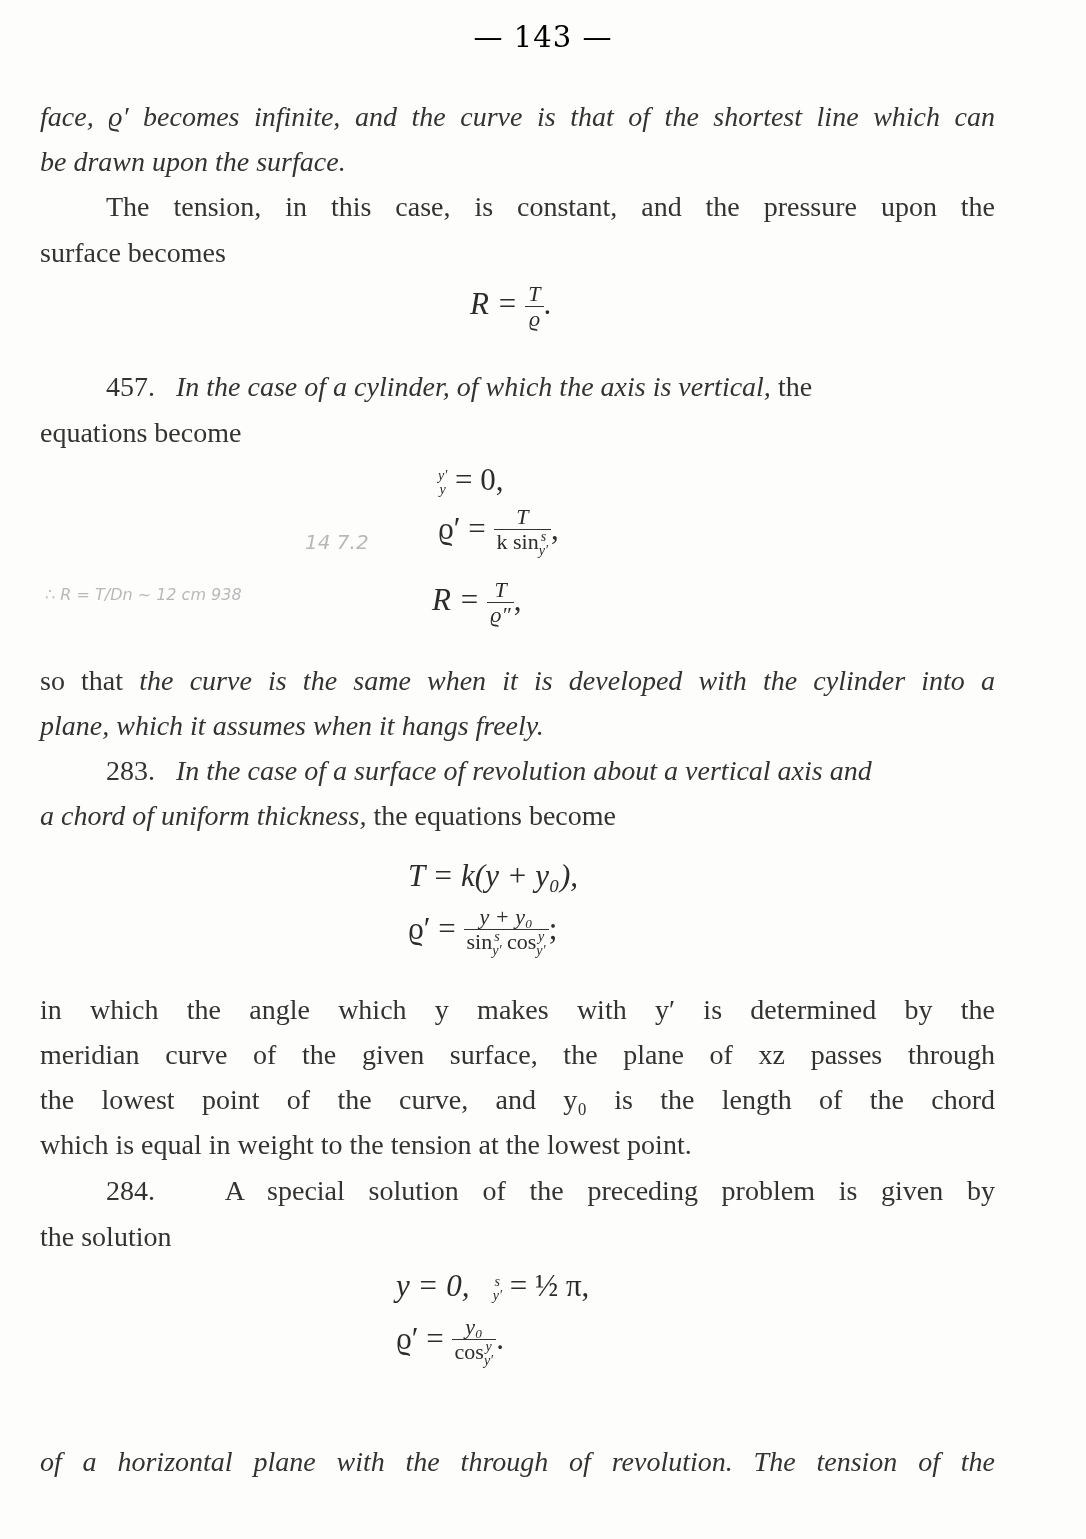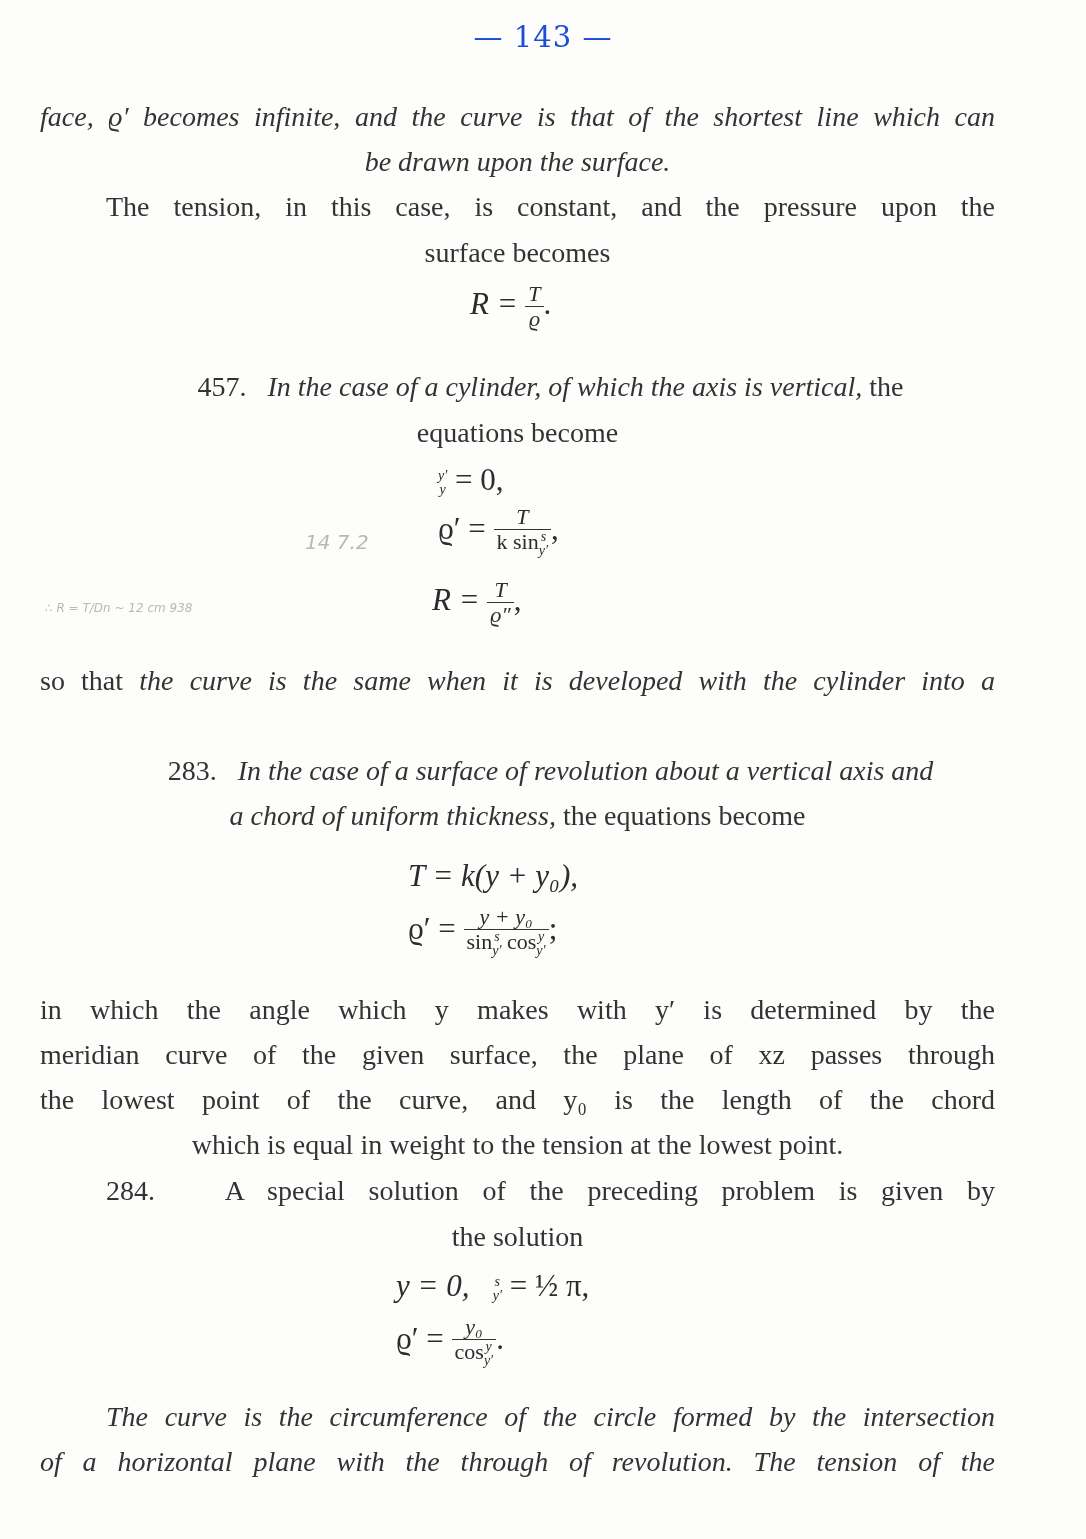--- a/index.html
+++ b/index.html
@@ -1,24 +1,24 @@
 <!DOCTYPE html>
 <html><head>
 <meta charset="utf-8">
 <style>
   html, body { margin:0; padding:0; }
   body {
     width:1086px; height:1539px; background:#fdfdfc; position:relative; overflow:hidden;
     font-family:"DejaVu Serif","Liberation Serif",serif; color:#2a2a2a;
   }
   .page { position:absolute; left:0; top:0; width:1086px; height:1539px; }
-  .pagenum { position:absolute; top:20px; left:0; width:1086px; text-align:center; font-size:29px; letter-spacing:1px; color:#1d4ed8; }
+  .pagenum { position:absolute; top:20px; left:0; width:1086px; text-align:center; font-size:29px; letter-spacing:1px; color:#000000; }
   .line {
     position:absolute; left:40px; width:955px; font-size:28px; line-height:34px; white-space:nowrap;
-    font-family:"Liberation Serif","DejaVu Serif",serif; color:#333;text-align:center;
+    font-family:"Liberation Serif","DejaVu Serif",serif; color:#333;
   }
   .line.just { text-align:justify; text-align-last:justify; }
   .indent { padding-left:66px; width:889px; }
   .it { font-style:italic; }
   .eq { position:absolute; font-family:"Liberation Serif","DejaVu Serif",serif; font-size:31px; color:#2c2c2c; white-space:nowrap; }
   .frac { display:inline-block; vertical-align:middle; text-align:center; font-size:22px; line-height:24px; }
   .frac .num { display:block; border-bottom:1.5px solid #333; padding:0 3px; }
   .frac .den { display:block; padding:0 3px; }
   .stack { display:inline-block; vertical-align:middle; text-align:center; font-size:14px; line-height:14px; font-style:italic; }
   .stack span { display:block; }
@@ -54,26 +54,27 @@
   <div class="eq" style="top:505px; left:438px;">
     <span>ϱ′ =</span>
     <span class="frac"><span class="num it">T</span><span class="den"><span>k sin</span><span class="stack"><span>s</span><span>y′</span></span></span></span><span>,</span>
   </div>
   <div class="eq" style="top:578px; left:432px;">
     <span class="it">R =</span>
     <span class="frac"><span class="num it">T</span><span class="den it">ϱ″</span></span><span>,</span>
   </div>
 
   <div class="note" style="top:530px; left:305px;">14 7.2</div>
-  <div class="note" style="top:601px; left:45px; font-size:12px;">∴ R =  T/Dn  ~ 12 cm 938</div>
+  <div class="note" style="top:585px; left:45px; font-size:16px;">∴ R =  T/Dn  ~ 12 cm 938</div>
 
   <div class="line just" style="top:664px;">
     <span>so that</span>
     <span class="it">the curve is the same when it is developed with the cylinder into a</span>
   </div>
+  <div class="line it" style="top:709px;">plane, which it assumes when it hangs freely.</div>
 
   <div class="line indent" style="top:754px;">
     <span>283.</span>&nbsp;&nbsp;
     <span class="it">In the case of a surface of revolution about a vertical axis and</span>
   </div>
   <div class="line" style="top:799px;">
     <span class="it">a chord of uniform thickness,</span>
     <span>the equations become</span>
   </div>
 
@@ -97,15 +98,14 @@
   <div class="eq" style="top:1268px; left:396px;">
     <span class="it">y = 0,</span>&nbsp;&nbsp;
     <span class="stack"><span>s</span><span>y′</span></span>
     <span>= ½ π,</span>
   </div>
   <div class="eq" style="top:1315px; left:396px;">
     <span>ϱ′ =</span>
     <span class="frac"><span class="num it">y₀</span><span class="den"><span>cos</span><span class="stack"><span>y</span><span>y′</span></span></span></span><span>.</span>
   </div>
 
-  <div class="line just it indent" style="top:1400px;">The curve is the circumference of the circle formed by the intersection</div>
   <div class="line just it" style="top:1445px;">of a horizontal plane with the through of revolution.  The tension of the</div>
 </div>
 
 </body></html>

